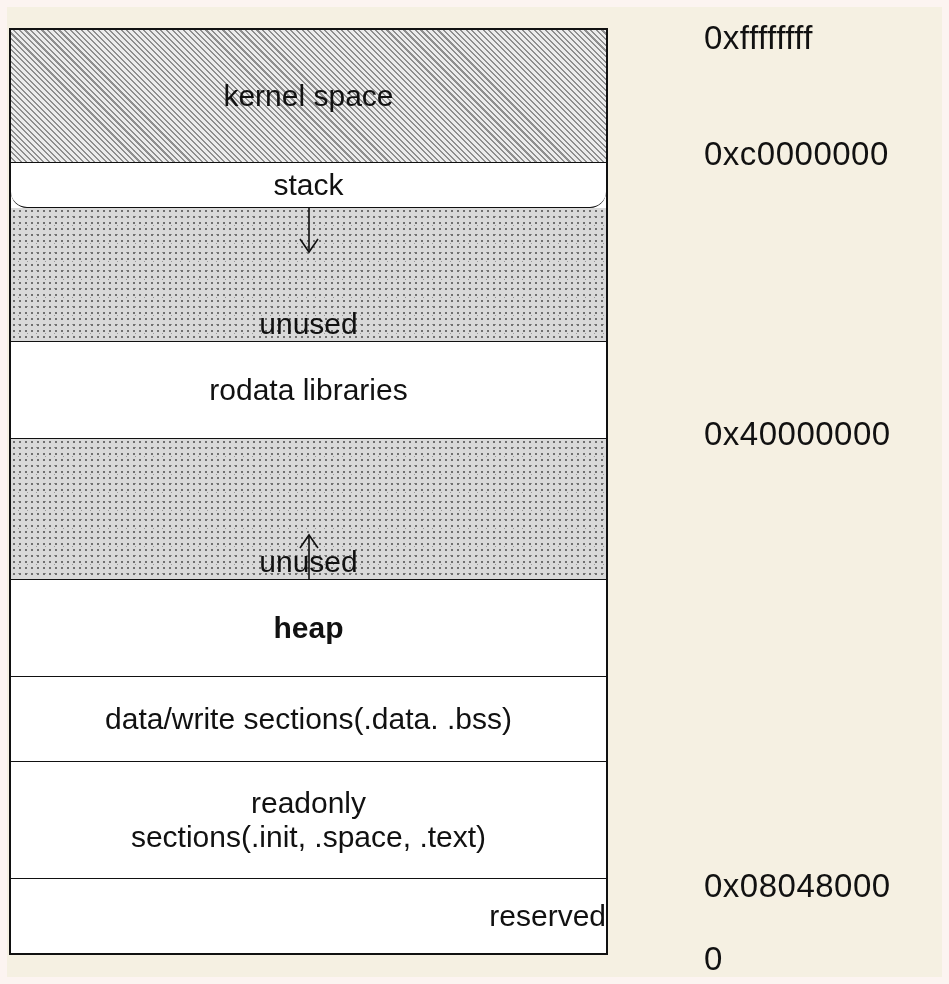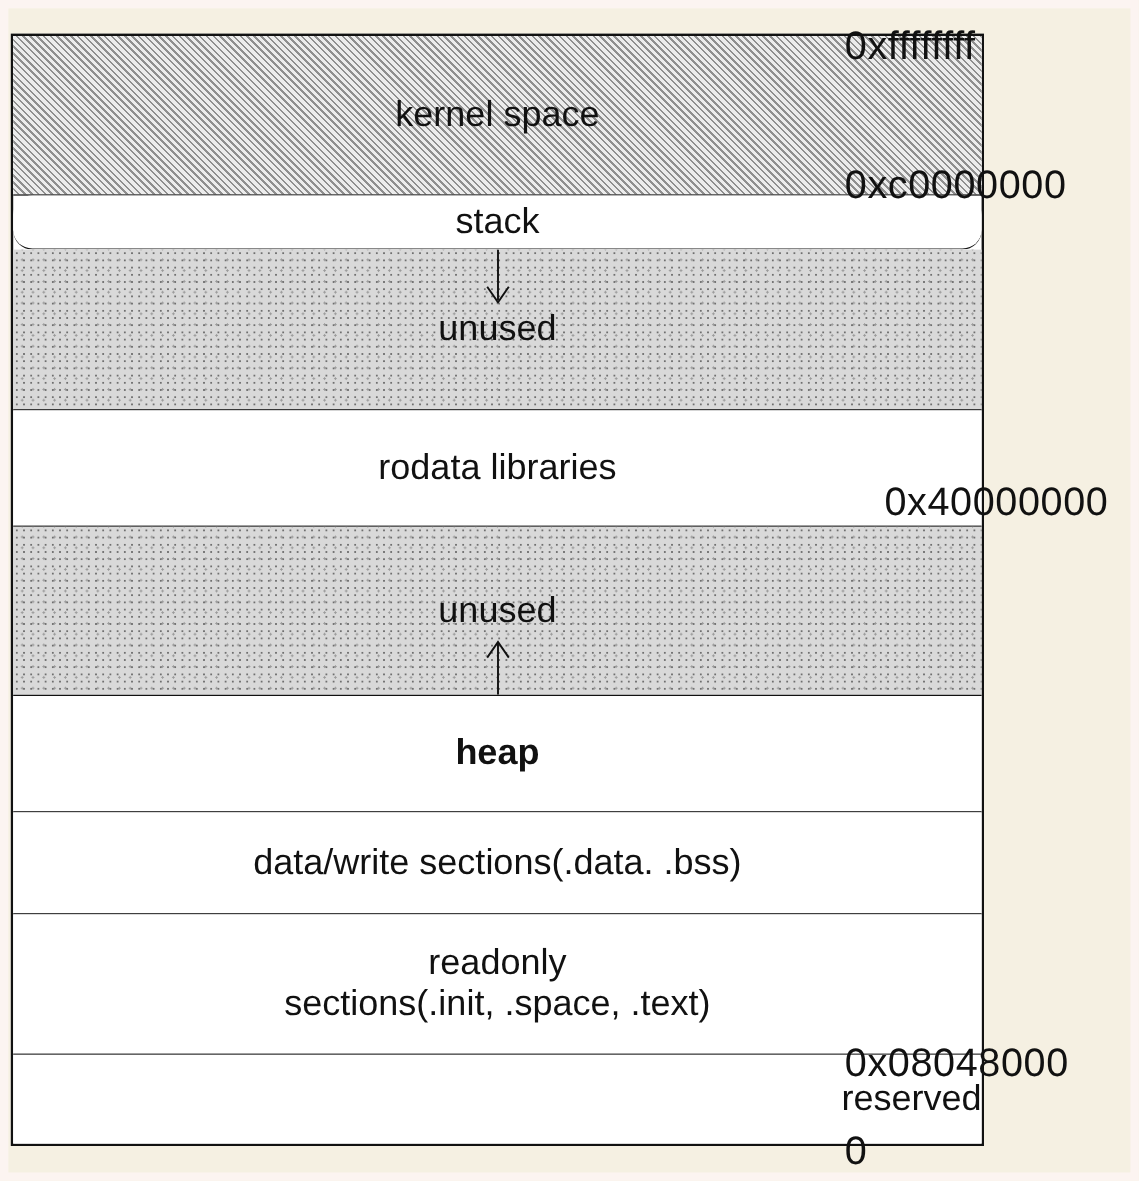--- a/index.html
+++ b/index.html
@@ -18,21 +18,21 @@
     border: 7px solid var(--frame);
     position: relative;
     font-family: "Liberation Sans", sans-serif;
     color: var(--ink);
   }
 
   .diagram-box {
     position: absolute;
     left: 2px;
     top: 21px;
-    width: 811px;
+    width: 599px;
     height: 927px;
     border: 2px solid var(--ink);
     background: var(--seg-bg);
     display: flex;
     flex-direction: column;
   }
 
   .segment {
     position: relative;
     border-bottom: 1.5px solid var(--ink);
@@ -69,37 +69,38 @@
     );
   }
 
   .stipple {
     background-color: var(--stipple-bg);
     background-image:
       radial-gradient(#6f6f6f 0.8px, rgba(0,0,0,0) 1px),
       radial-gradient(#999999 0.8px, rgba(0,0,0,0) 1px);
     background-size: 6px 6px, 9px 9px;
     background-position: 0 0, 3px 4px;
+    align-items: flex-end;
   }
 
   .arrow { position: absolute; left: 50%; transform: translateX(-50%); }
   .arrow-down { top: 0; }
   .arrow-up   { bottom: 0; }
 
   .addr {
     position: absolute;
     left: 697px;
     font-size: 33px;
     letter-spacing: 0.5px;
     color: var(--ink);
     white-space: nowrap;
   }
   .addr-top      { top: 12px;  }
   .addr-kernel   { top: 128px; }
-  .addr-dynlib   { top: 392px; margin-left: 33px; }
+  .addr-dynlib   { top: 408px; }
   .addr-readonly { top: 860px; }
   .addr-zero     { top: 933px; }
 </style>
 </head>
 <body>
 
 <div class="diagram-box">
 
   <div class="segment hatch seg-kernel">
     <span class="seg-label">kernel space</span>

